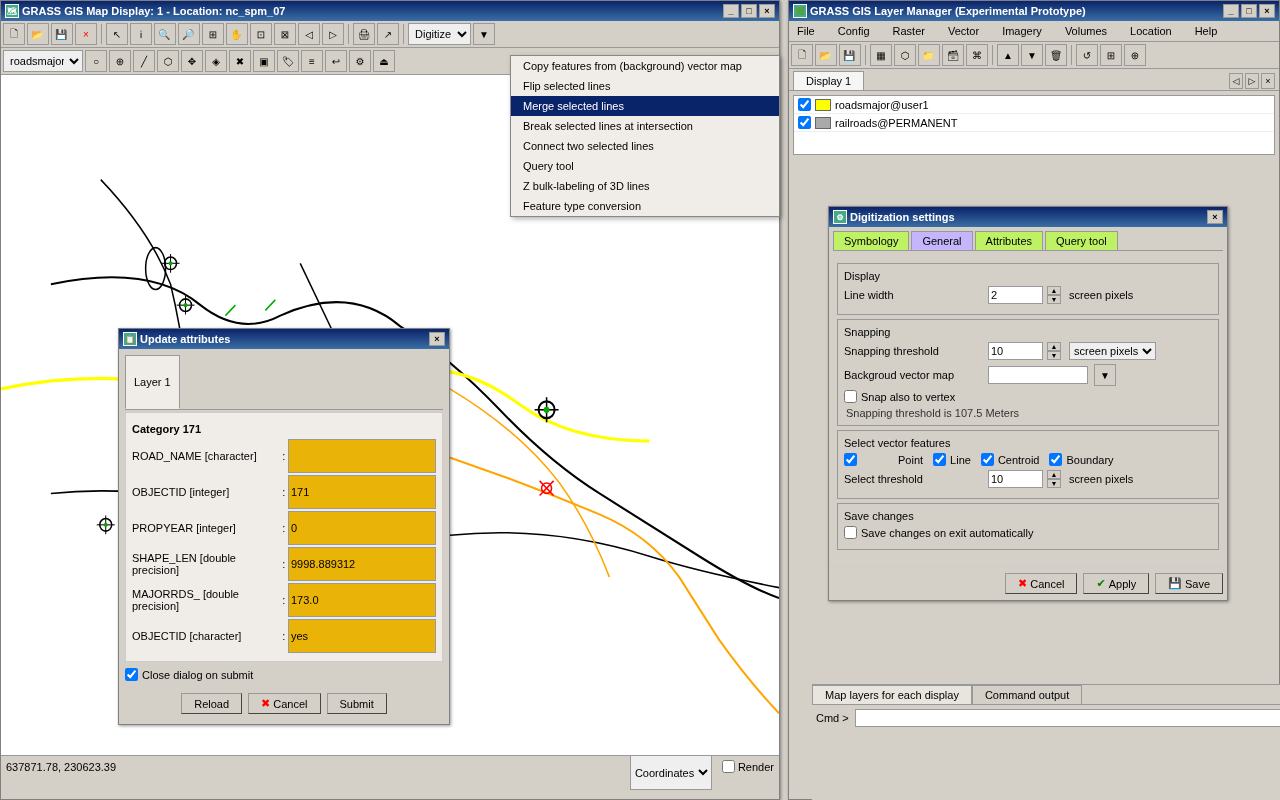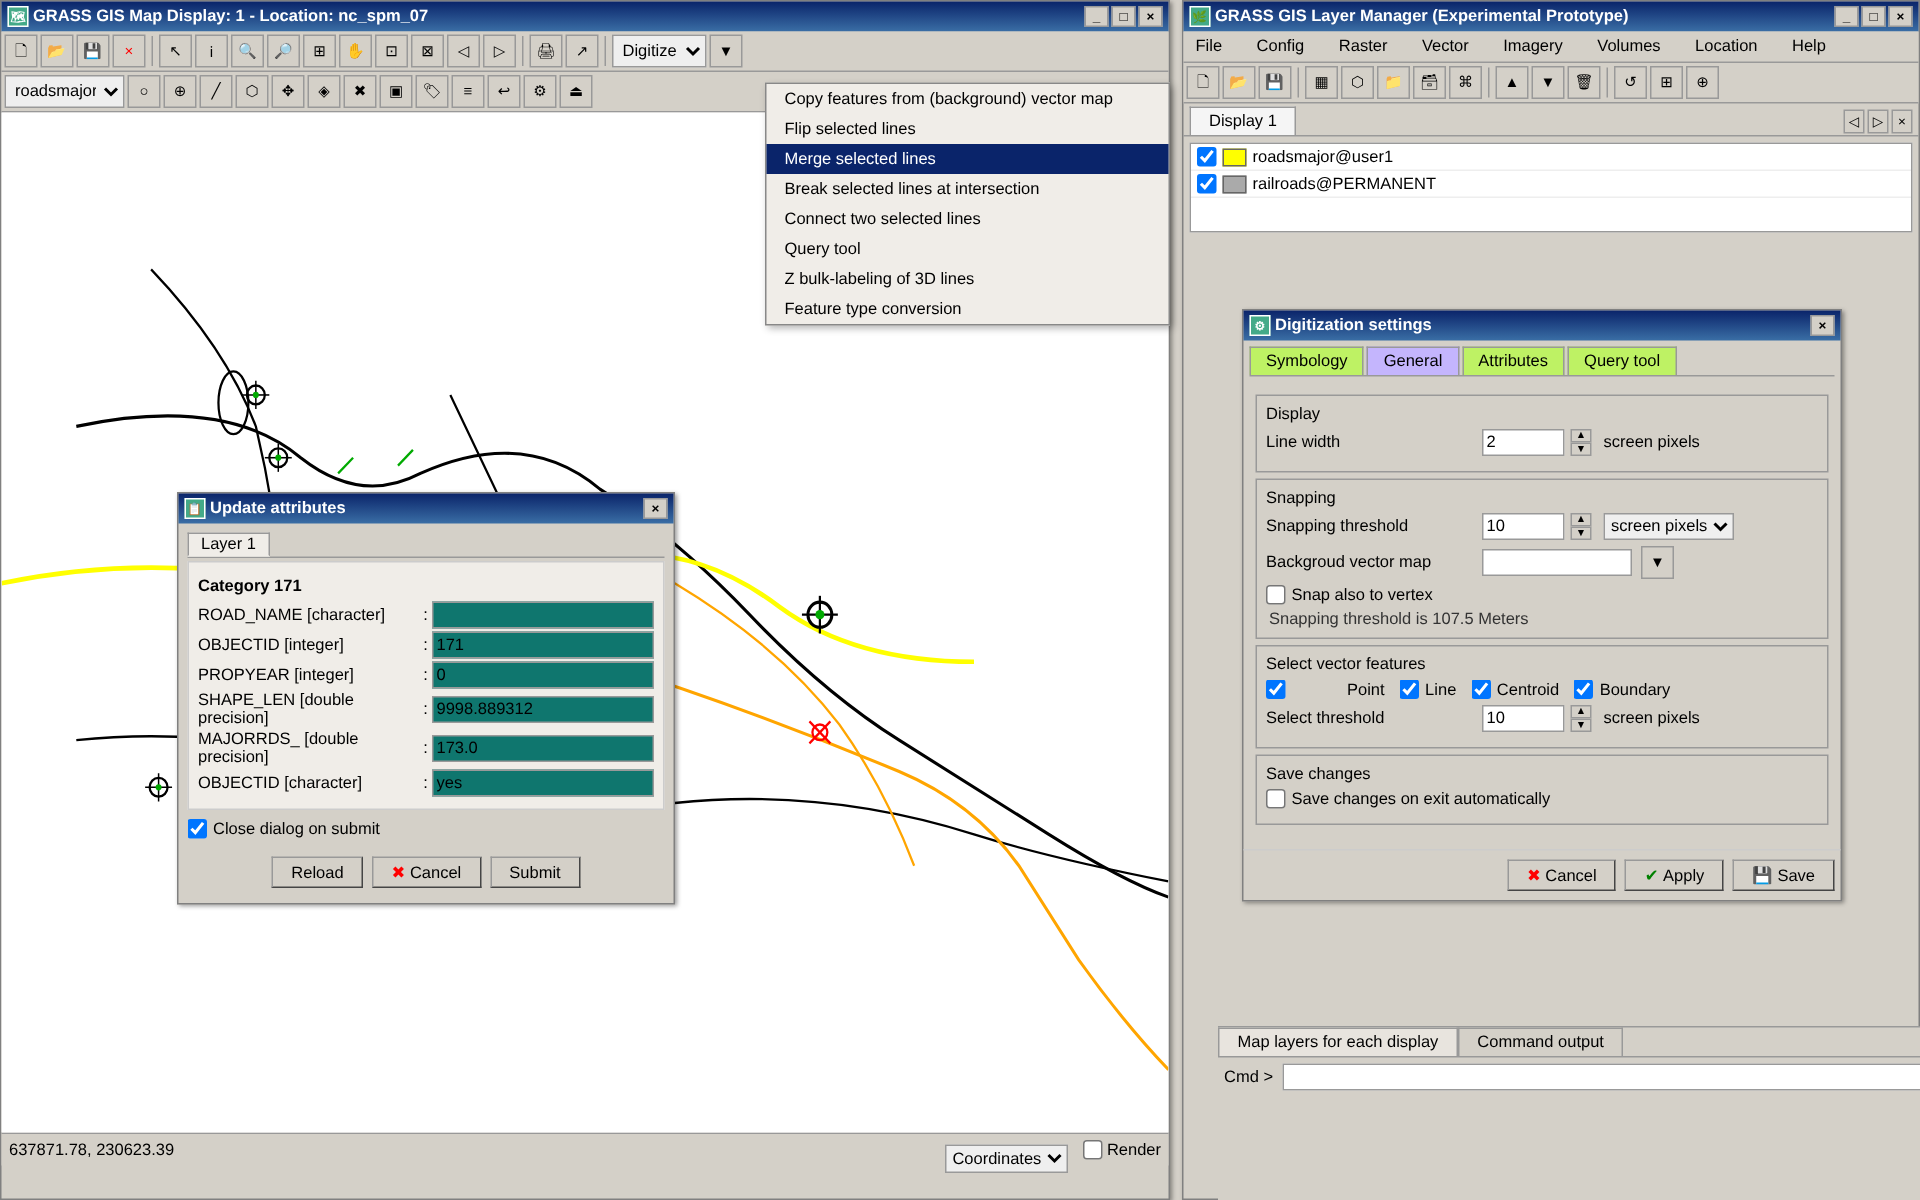--- a/index.html
+++ b/index.html
@@ -82,34 +82,34 @@
       white-space: nowrap;
     }
     .menu-item.selected { background: #0a246a; color: white; }
 
     
     #update-dialog {
       left: 118px; top: 328px; width: 332px;
     }
     .dialog-content { padding: 6px; }
     .tab-bar { display: flex; border-bottom: 1px solid #999; }
-    .tab { padding: 1px 8px; background: #d4d0c8; border: 1px solid #999; border-bottom: none; cursor: pointer; font-size: 11px; margin-right: 2px; }
+    .tab { padding: 20px 8px; background: #d4d0c8; border: 1px solid #999; border-bottom: none; cursor: pointer; font-size: 11px; margin-right: 2px; }
     .tab.active { background: #f0ede8; border-bottom: 1px solid #f0ede8; }
     .form-group { margin-bottom: 0; }
     .category-header { font-weight: bold; margin: 4px 0; font-size: 11px; }
     .field-row { display: flex; align-items: center; margin-bottom: 2px; }
     .field-label { width: 170px; font-size: 11px; }
     .field-sep { width: 10px; text-align: center; }
     .field-input {
       flex: 1;
-      height: 18px;
+      height: 34px;
       border: 1px solid #999;
       font-size: 11px;
       padding: 0 2px;
-      background: #0f766e;
+      background: #eab308;
     }
     .checkbox-row { display: flex; align-items: center; gap: 4px; margin: 4px 0; }
     .dialog-buttons { display: flex; justify-content: center; gap: 6px; padding: 6px 4px 4px; }
     .dialog-btn {
       padding: 3px 12px;
       background: #d4d0c8;
       border: 1px outset #999;
       cursor: pointer;
       font-size: 11px;
       display: flex; align-items: center; gap: 3px;
@@ -170,21 +170,21 @@
     #map-svg { position: absolute; top: 0; left: 0; width: 100%; height: 100%; }
 
     
     .digitize-toolbar { background: #d4d0c8; border-bottom: 1px solid #999; padding: 2px; display: flex; align-items: center; gap: 2px; }
     .digitize-select { height: 22px; font-size: 11px; border: 1px solid #999; padding: 0 2px; }
 
     
     .display-nav { display: flex; align-items: center; margin-left: auto; gap: 2px; }
     .nav-btn { width: 14px; height: 16px; background: #d4d0c8; border: 1px solid #999; cursor: pointer; font-size: 9px; display: flex; align-items: center; justify-content: center; }
 
-    .coord-select { height: 19px; font-size: 11px; border: 1px solid #999; margin-left: auto; margin-top: 12px; }
+    .coord-select { height: 35px; font-size: 11px; border: 1px solid #999; margin-left: auto; margin-top: 12px; }
     .render-check { display: flex; align-items: center; gap: 3px; font-size: 11px; }
   </style>
 </head>
 <body>
 
 <div class="window" id="map-window">
   <div class="titlebar">
     <div class="titlebar-left">
       <div class="titlebar-icon">🗺</div>
       <span>GRASS GIS Map Display: 1 - Location: nc_spm_07</span>

